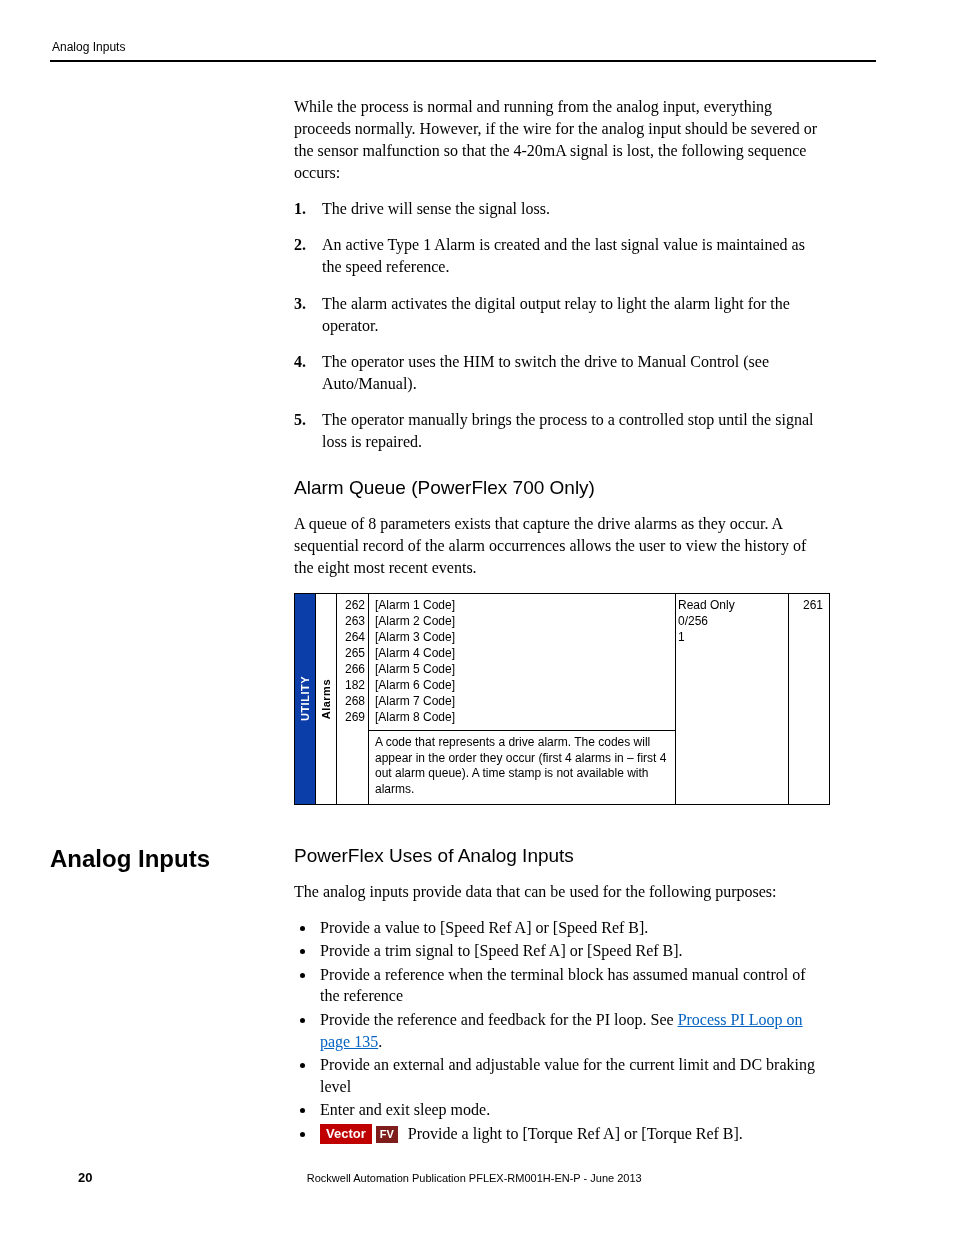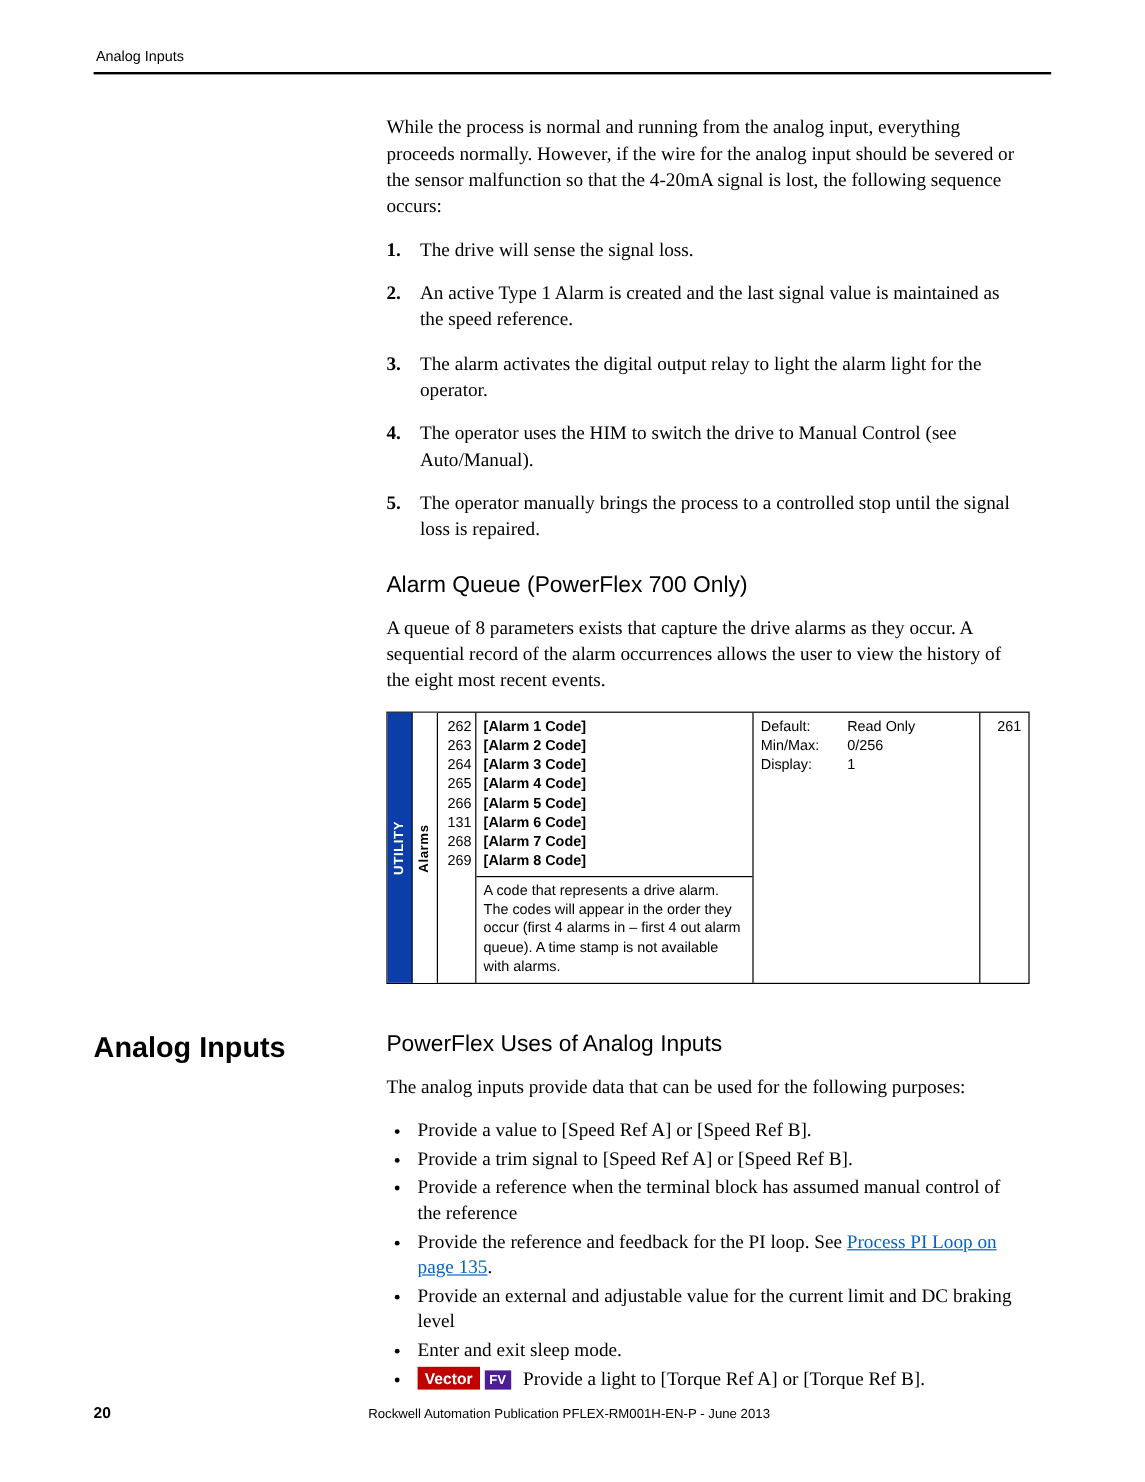--- a/index.html
+++ b/index.html
@@ -11,21 +11,21 @@
     background: #fff;
     font-family: Georgia, 'Times New Roman', serif;
     color: #000;
     position: relative;
   }
   .page {
     position: relative;
     width: 954px;
     height: 1235px;
     box-sizing: border-box;
-    padding: 40px 78px 50px 78px;
+    padding: 40px 78px 50px 50px;
   }
   .running-header {
     font-family: Arial, Helvetica, sans-serif;
     font-size: 12px;
     color: #000;
     margin-left: 2px;
     padding-bottom: 6px;
   }
   .header-rule {
     border: none;
@@ -108,21 +108,21 @@
     color: #fff;
     font-family: Arial, Helvetica, sans-serif;
     font-weight: bold;
     font-size: 13px;
     padding: 1px 6px;
     vertical-align: 1px;
     margin-right: 4px;
   }
   .tag-fv {
     display: inline-block;
-    background: #4c1d95;
+    background: #7f1d1d;
     color: #fff;
     font-family: Arial, Helvetica, sans-serif;
     font-weight: bold;
     font-size: 11px;
     padding: 1px 4px;
     vertical-align: 1px;
     margin-right: 6px;
   }
   
   .param-block {
@@ -170,21 +170,21 @@
   .names-col {
     flex: 1;
     border-right: 1px solid #000;
     display: flex;
     flex-direction: column;
   }
   .names-top {
     padding: 4px 6px 4px 6px;
     border-bottom: 1px solid #000;
   }
-  .names-top div { height: 16px; font-weight: bold; }
+  .names-top div { height: 16px; font-weight: normal; }
   .names-desc {
     padding: 4px 6px 6px 6px;
     font-size: 12px;
     line-height: 1.3;
   }
   .meta-col {
     width: 66px;
     padding: 4px 4px 0 6px;
   }
   .meta-col div { height:16px; }
@@ -241,41 +241,36 @@
       </div>
     <div class="vcol alarms">
         <span class="vtext">Alarms</span>
       </div>
     <div class="codes-col">
       <div>262</div>
       <div>263</div>
       <div>264</div>
       <div>265</div>
       <div>266</div>
-      <div>131</div>
+      <div>182</div>
       <div>268</div>
       <div>269</div>
     </div>
     <div class="names-col">
       <div class="names-top">
         <div>[Alarm 1 Code]</div>
         <div>[Alarm 2 Code]</div>
         <div>[Alarm 3 Code]</div>
         <div>[Alarm 4 Code]</div>
         <div>[Alarm 5 Code]</div>
         <div>[Alarm 6 Code]</div>
         <div>[Alarm 7 Code]</div>
         <div>[Alarm 8 Code]</div>
       </div>
       <div class="names-desc">A code that represents a drive alarm. The codes will appear in the order they occur (first 4 alarms in – first 4 out alarm queue). A time stamp is not available with alarms.</div>
-    </div>
-    <div class="meta-col">
-      <div>Default:</div>
-      <div>Min/Max:</div>
-      <div>Display:</div>
     </div>
     <div class="val-col">
       <div>Read Only</div>
       <div>0/256</div>
       <div>1</div>
     </div>
     <div class="related-col">
       <div>261</div>
     </div>
   </div>

